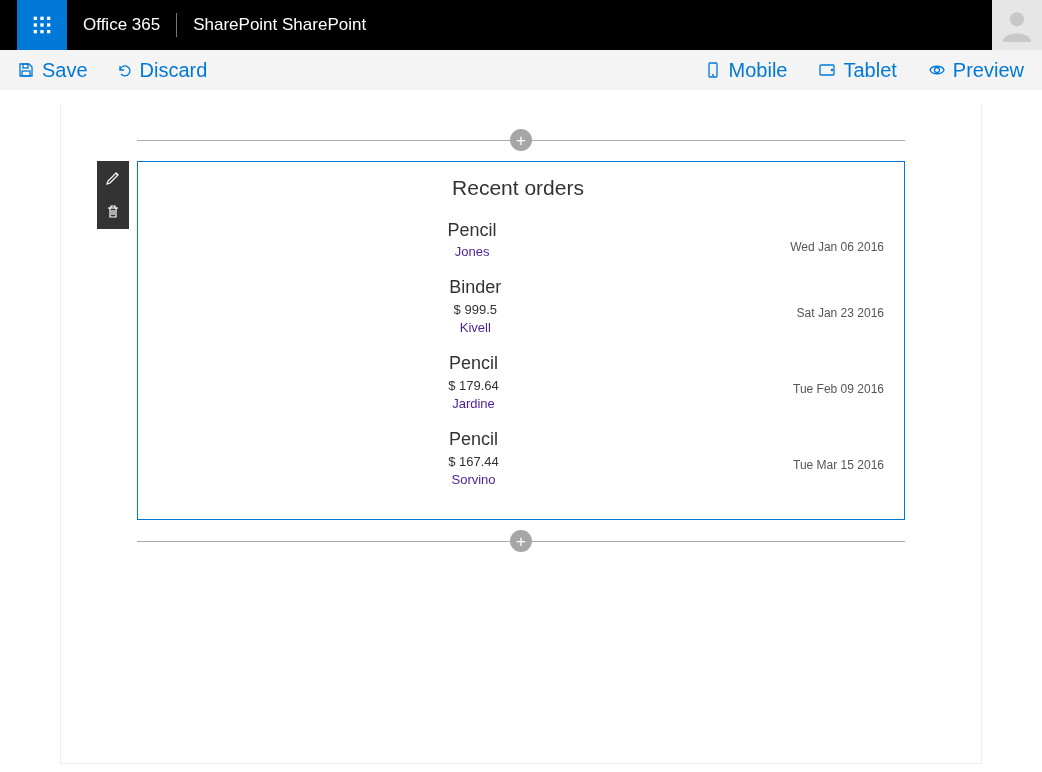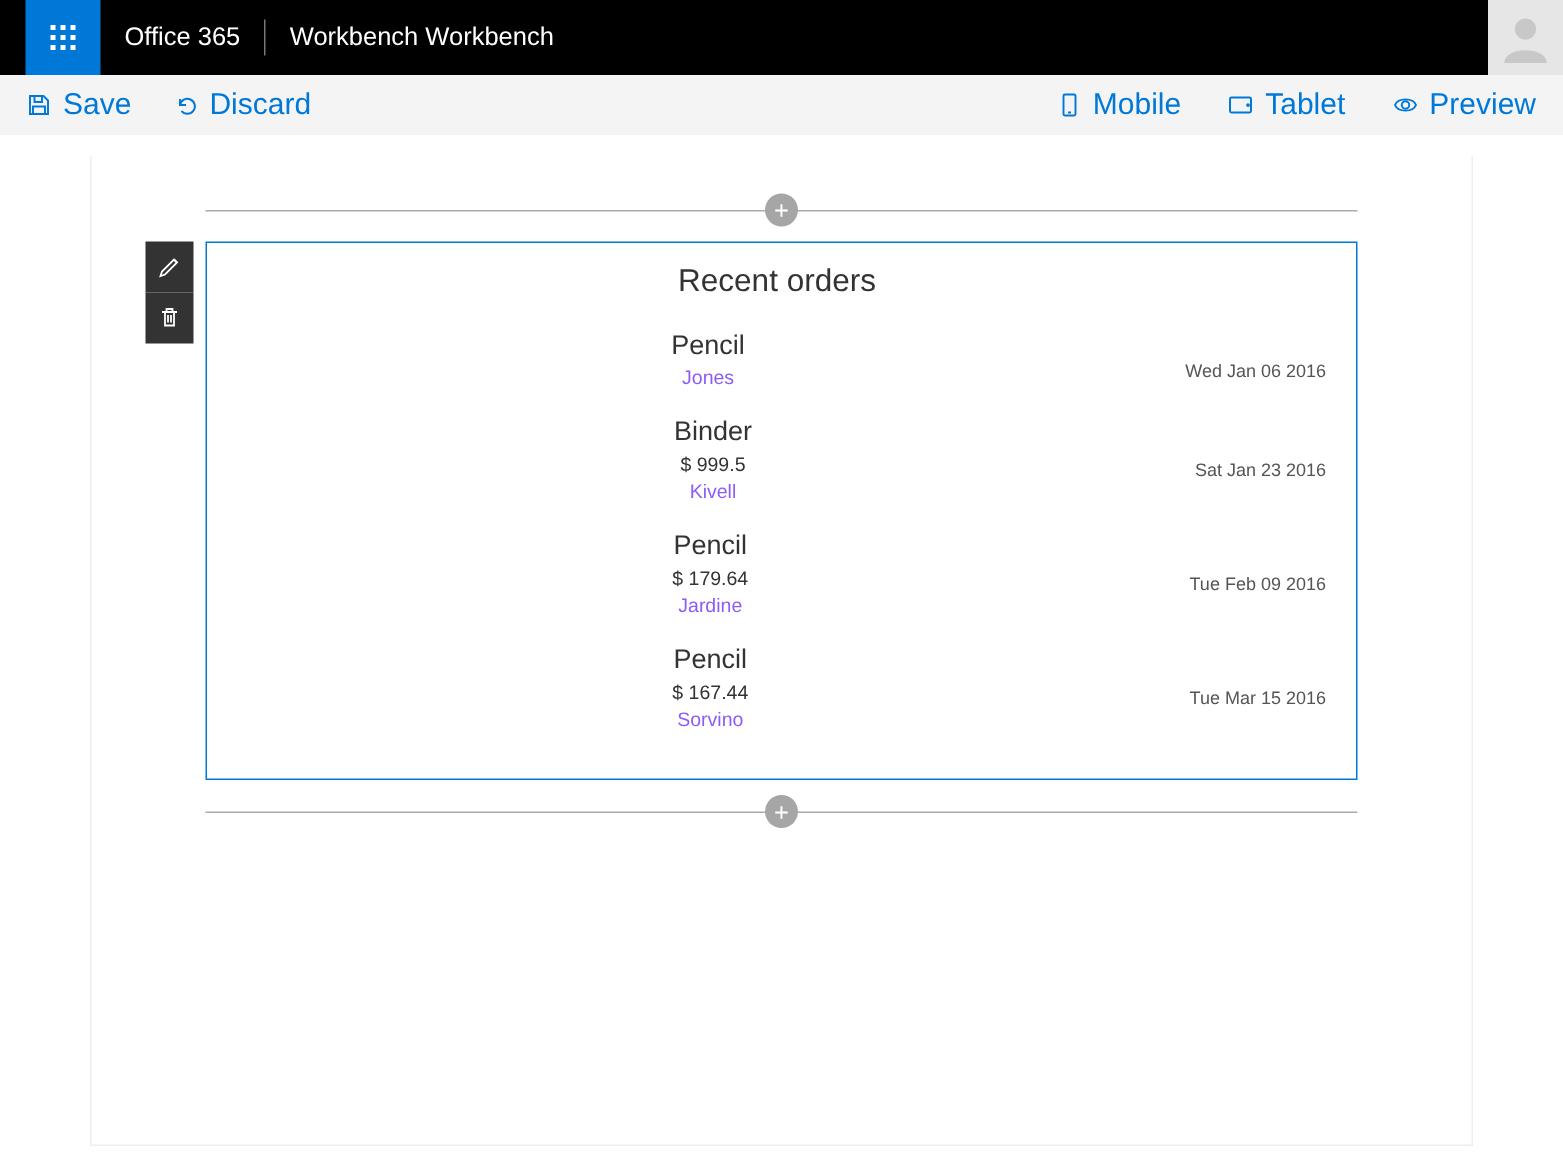--- a/index.html
+++ b/index.html
@@ -38,21 +38,21 @@
   .wp-btn { width: 32px; height: 34px; background: #333; display: flex; align-items: center; justify-content: center; cursor: pointer; }
   .wp-btn svg { width: 16px; height: 16px; stroke: #fff; fill: none; stroke-width: 1.2; }
 
   .webpart { flex: 1; border: 1px solid #0078d7; margin-left: 8px; padding: 14px 20px 18px 14px; text-align: center; }
   .wp-title { font-size: 21px; font-weight: 300; color: #333; margin-bottom: 16px; }
 
   .order { display: flex; align-items: flex-start; padding: 4px 0 14px 22px; }
   .order-left { flex: 1; }
   .order-product { font-size: 18px; font-weight: 300; color: #333; }
   .order-price { font-size: 13px; color: #333; margin-top: 4px; }
-  .order-person { font-size: 13px; color: #8b5cf6; margin-top: 3px; }
+  .order-person { font-size: 13px; color: #4c1d95; margin-top: 3px; }
   .order-date { font-size: 12px; color: #555; align-self: center; margin-top: 14px; white-space: nowrap; margin-left: 20px; }
 </style>
 </head>
 <body>
 
 <div class="topbar">
   <div class="waffle">
     <svg viewBox="0 0 24 24">
       <rect x="2" y="2" width="4" height="4"></rect>
         <rect x="10" y="2" width="4" height="4"></rect>
@@ -60,21 +60,21 @@
       <rect x="2" y="10" width="4" height="4"></rect>
         <rect x="10" y="10" width="4" height="4"></rect>
         <rect x="18" y="10" width="4" height="4"></rect>
       <rect x="2" y="18" width="4" height="4"></rect>
         <rect x="10" y="18" width="4" height="4"></rect>
         <rect x="18" y="18" width="4" height="4"></rect>
     </svg>
   </div>
   <div class="brand">Office 365</div>
   <div class="brand-sep"></div>
-  <div class="workbench-title">Workbench Workbench</div>
+  <div class="workbench-title">SharePoint SharePoint</div>
   <div class="spacer"></div>
   <div class="user">
     <svg viewBox="0 0 24 24">
       <circle cx="12" cy="8" r="5"></circle>
       <path d="M2 24 C2 16, 22 16, 22 24 Z"></path>
     </svg>
   </div>
 </div>
 
 <div class="commandbar">

